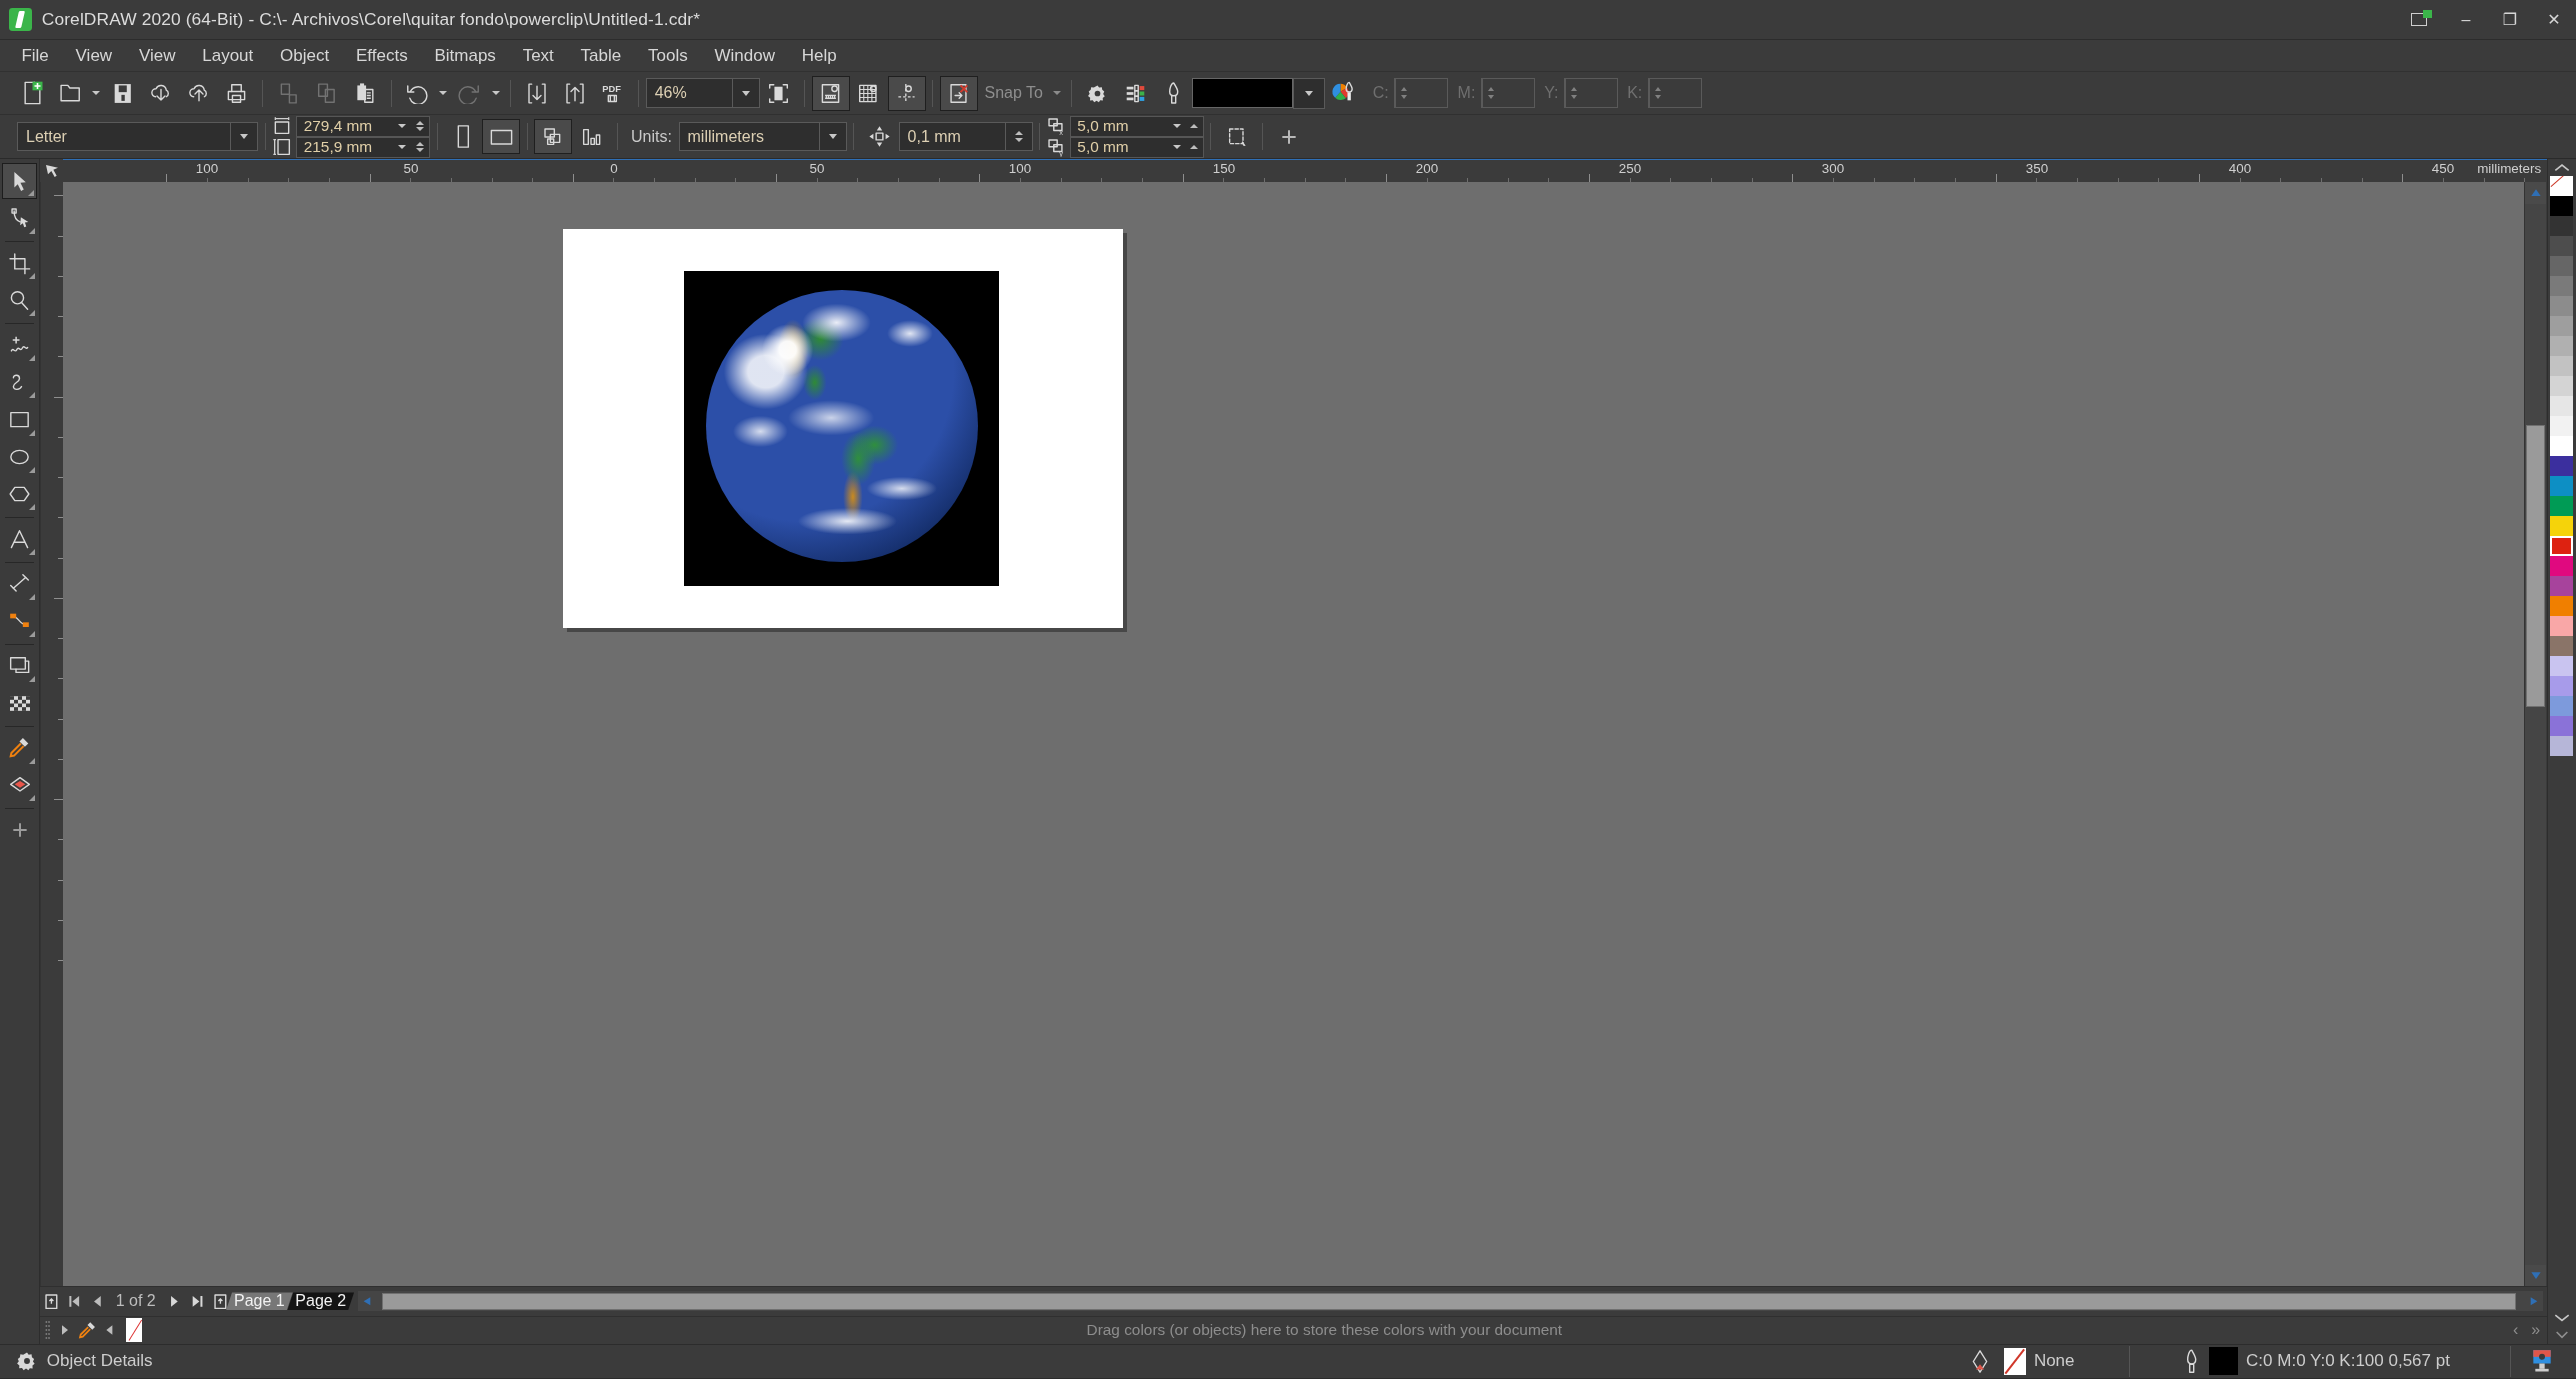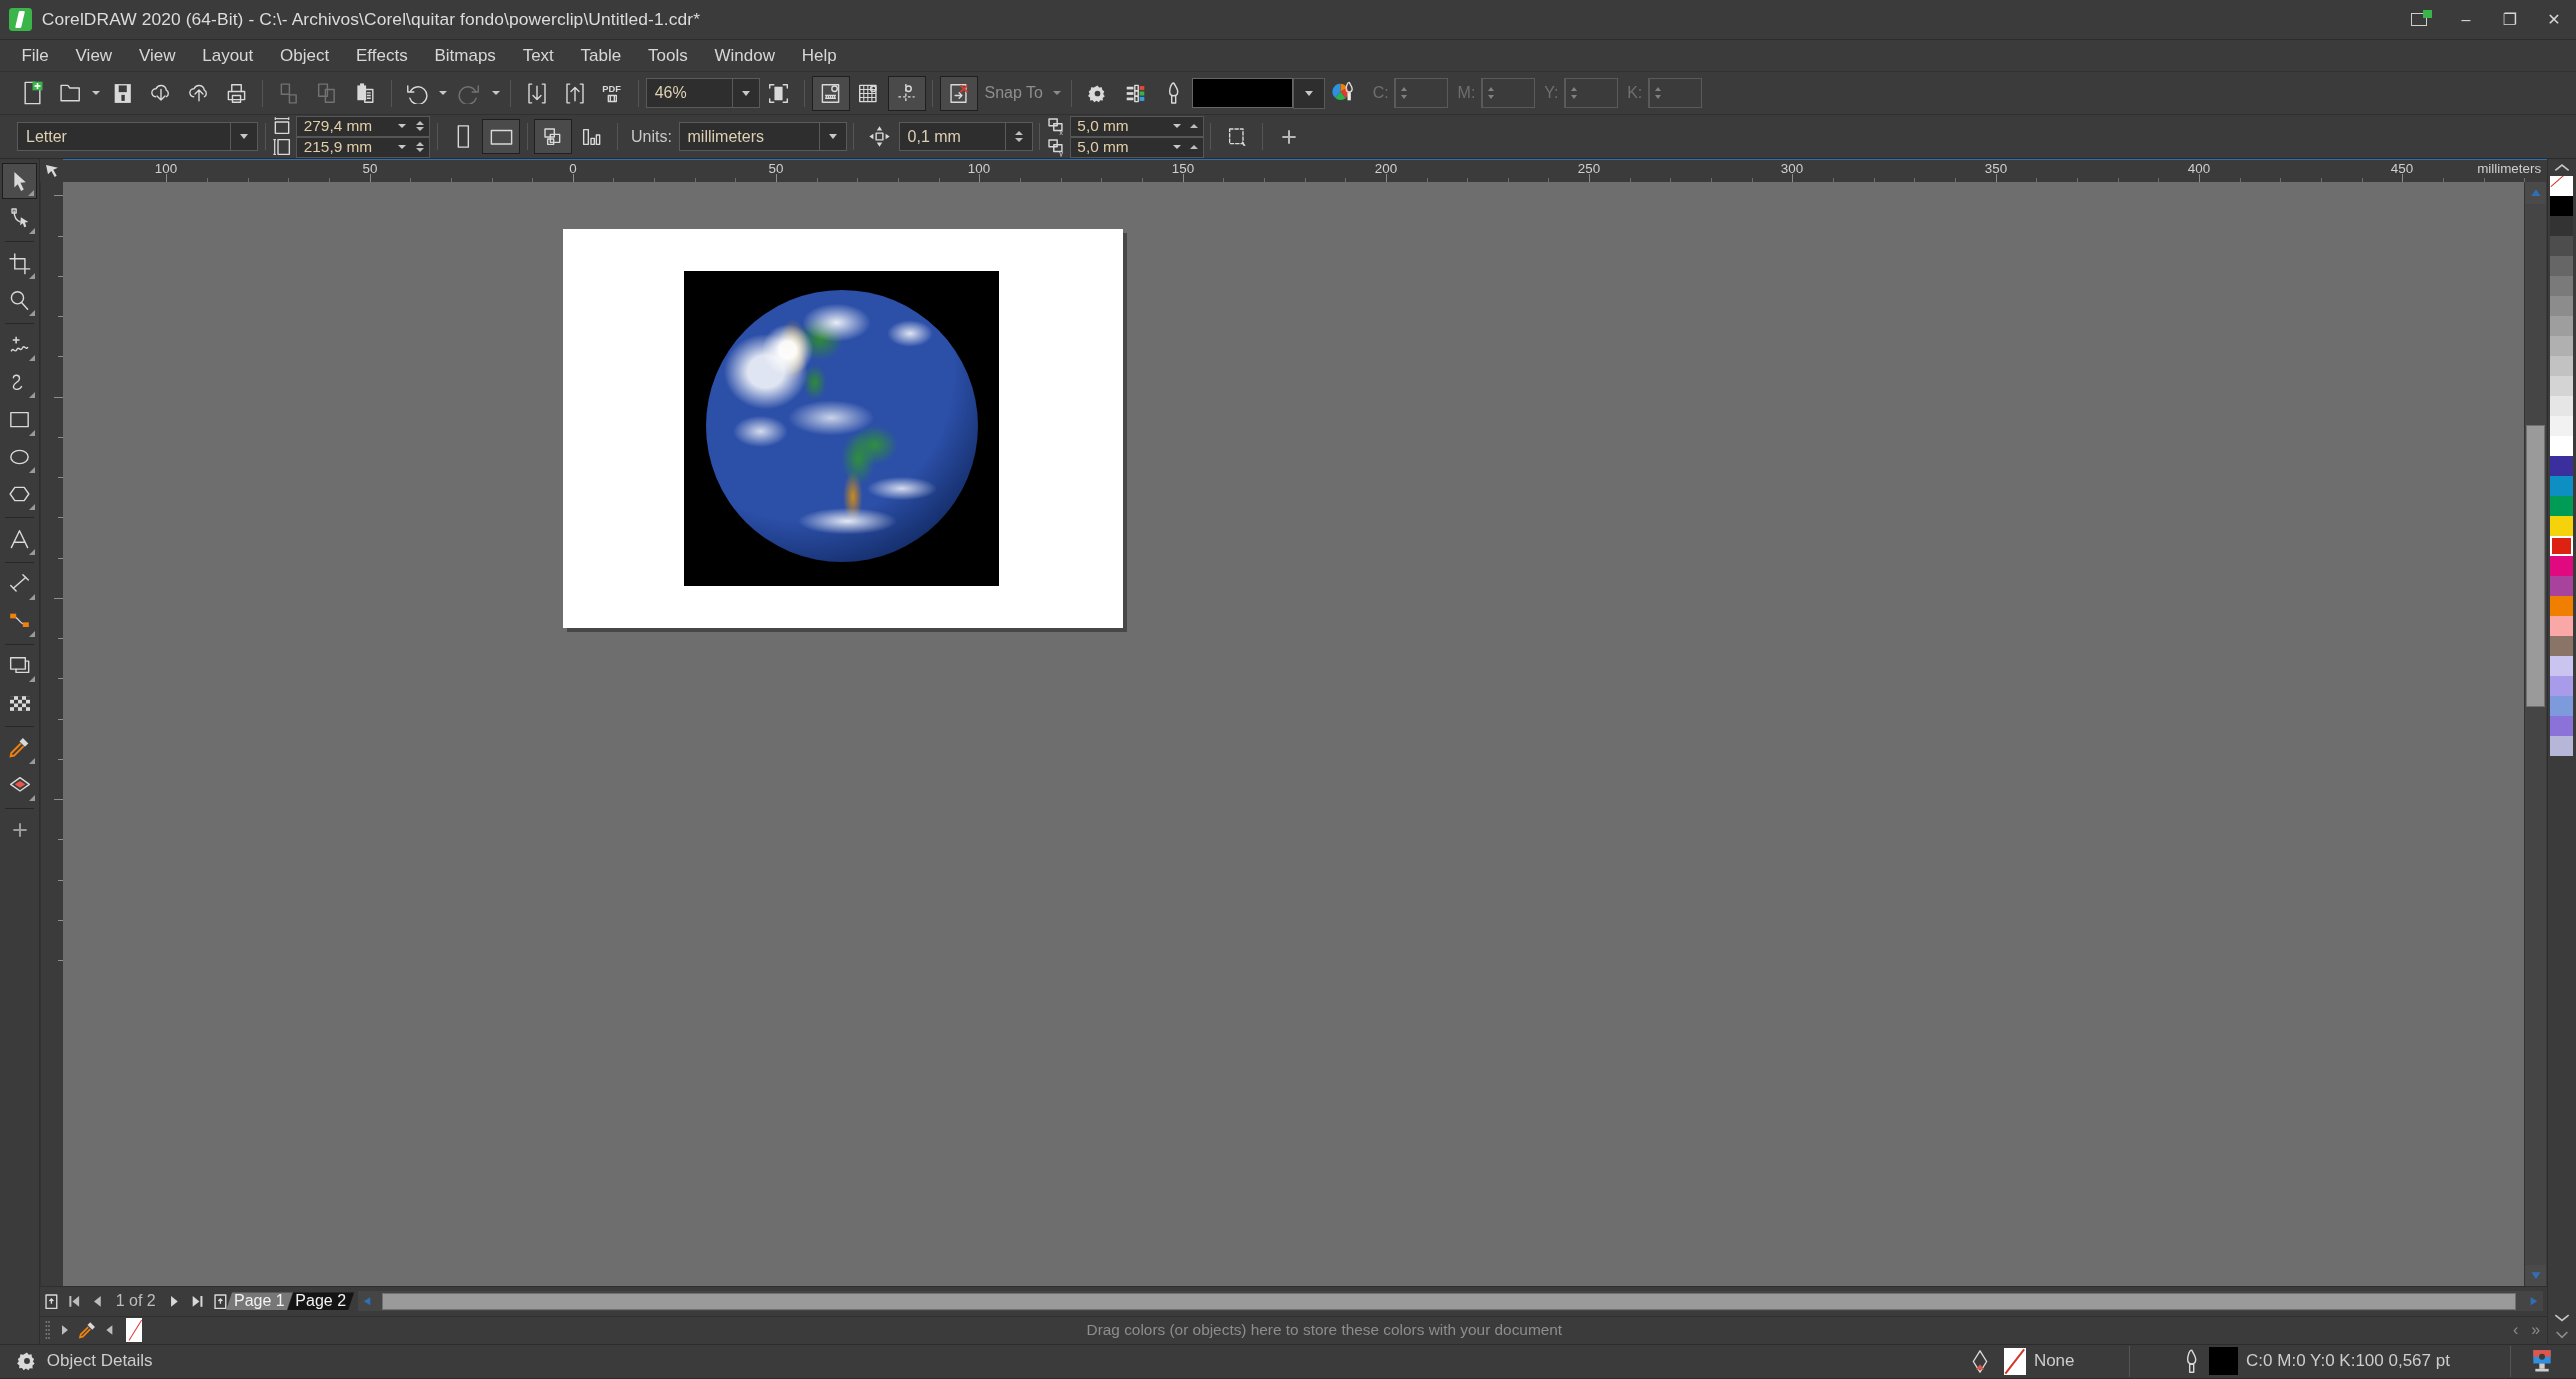--- a/index.html
+++ b/index.html
@@ -94,21 +94,21 @@
   .tool.active { background:#4c4c4c; border:0.7px solid #1d1d1d; }
   .tool .flyout { position:absolute; right:2px; bottom:2px; width:0;height:0;border-left:6px solid transparent;border-bottom:6px solid #9b9b9b; }
   .tool-sep { width:29.5px; height:0.7px; background:#272727; margin:3.4px 0; }
 
   .centercol { flex:1; display:flex; flex-direction:column; min-width:0; }
 
   .rulerrow { height:23px; display:flex; background:#3b3b3b; flex:none; }
   .ruler-corner { width:23px; height:23px; background:#3b3b3b; display:flex;align-items:center;justify-content:center; }
   .hruler { flex:1; position:relative; background:#3b3b3b; border-top:1.3px solid #2f6fb5; overflow:hidden;}
   .hruler .tk { position:absolute; bottom:0; width:0.7px; background:#8e8e8e; }
-  .hruler .lb { position:absolute; top:1.3px; color:#cfcfcf; font-size:13.4px; transform:translateX(-50%); }
+  .hruler .lb { position:absolute; top:1.3px; color:#cfcfcf; font-size:13.4px; transform:translateX(-50%);margin-left:41px; }
   .hruler .unit { position:absolute; right:5.4px; top:1.3px; color:#cfcfcf; font-size:13.4px; }
 
   .canvasrow { flex:1; display:flex; min-height:0; }
   .vruler { width:23px; background:#3b3b3b; position:relative; flex:none; border-left:0.7px solid #333; }
   .vruler .tk { position:absolute; right:0; height:0.7px; background:#8e8e8e; }
 
   .canvas { flex:1; background:#6e6e6e; position:relative; overflow:hidden; }
   .page {
     position:absolute; background:#ffffff;
     box-shadow: 4px 4px 0 rgba(0,0,0,.35);

